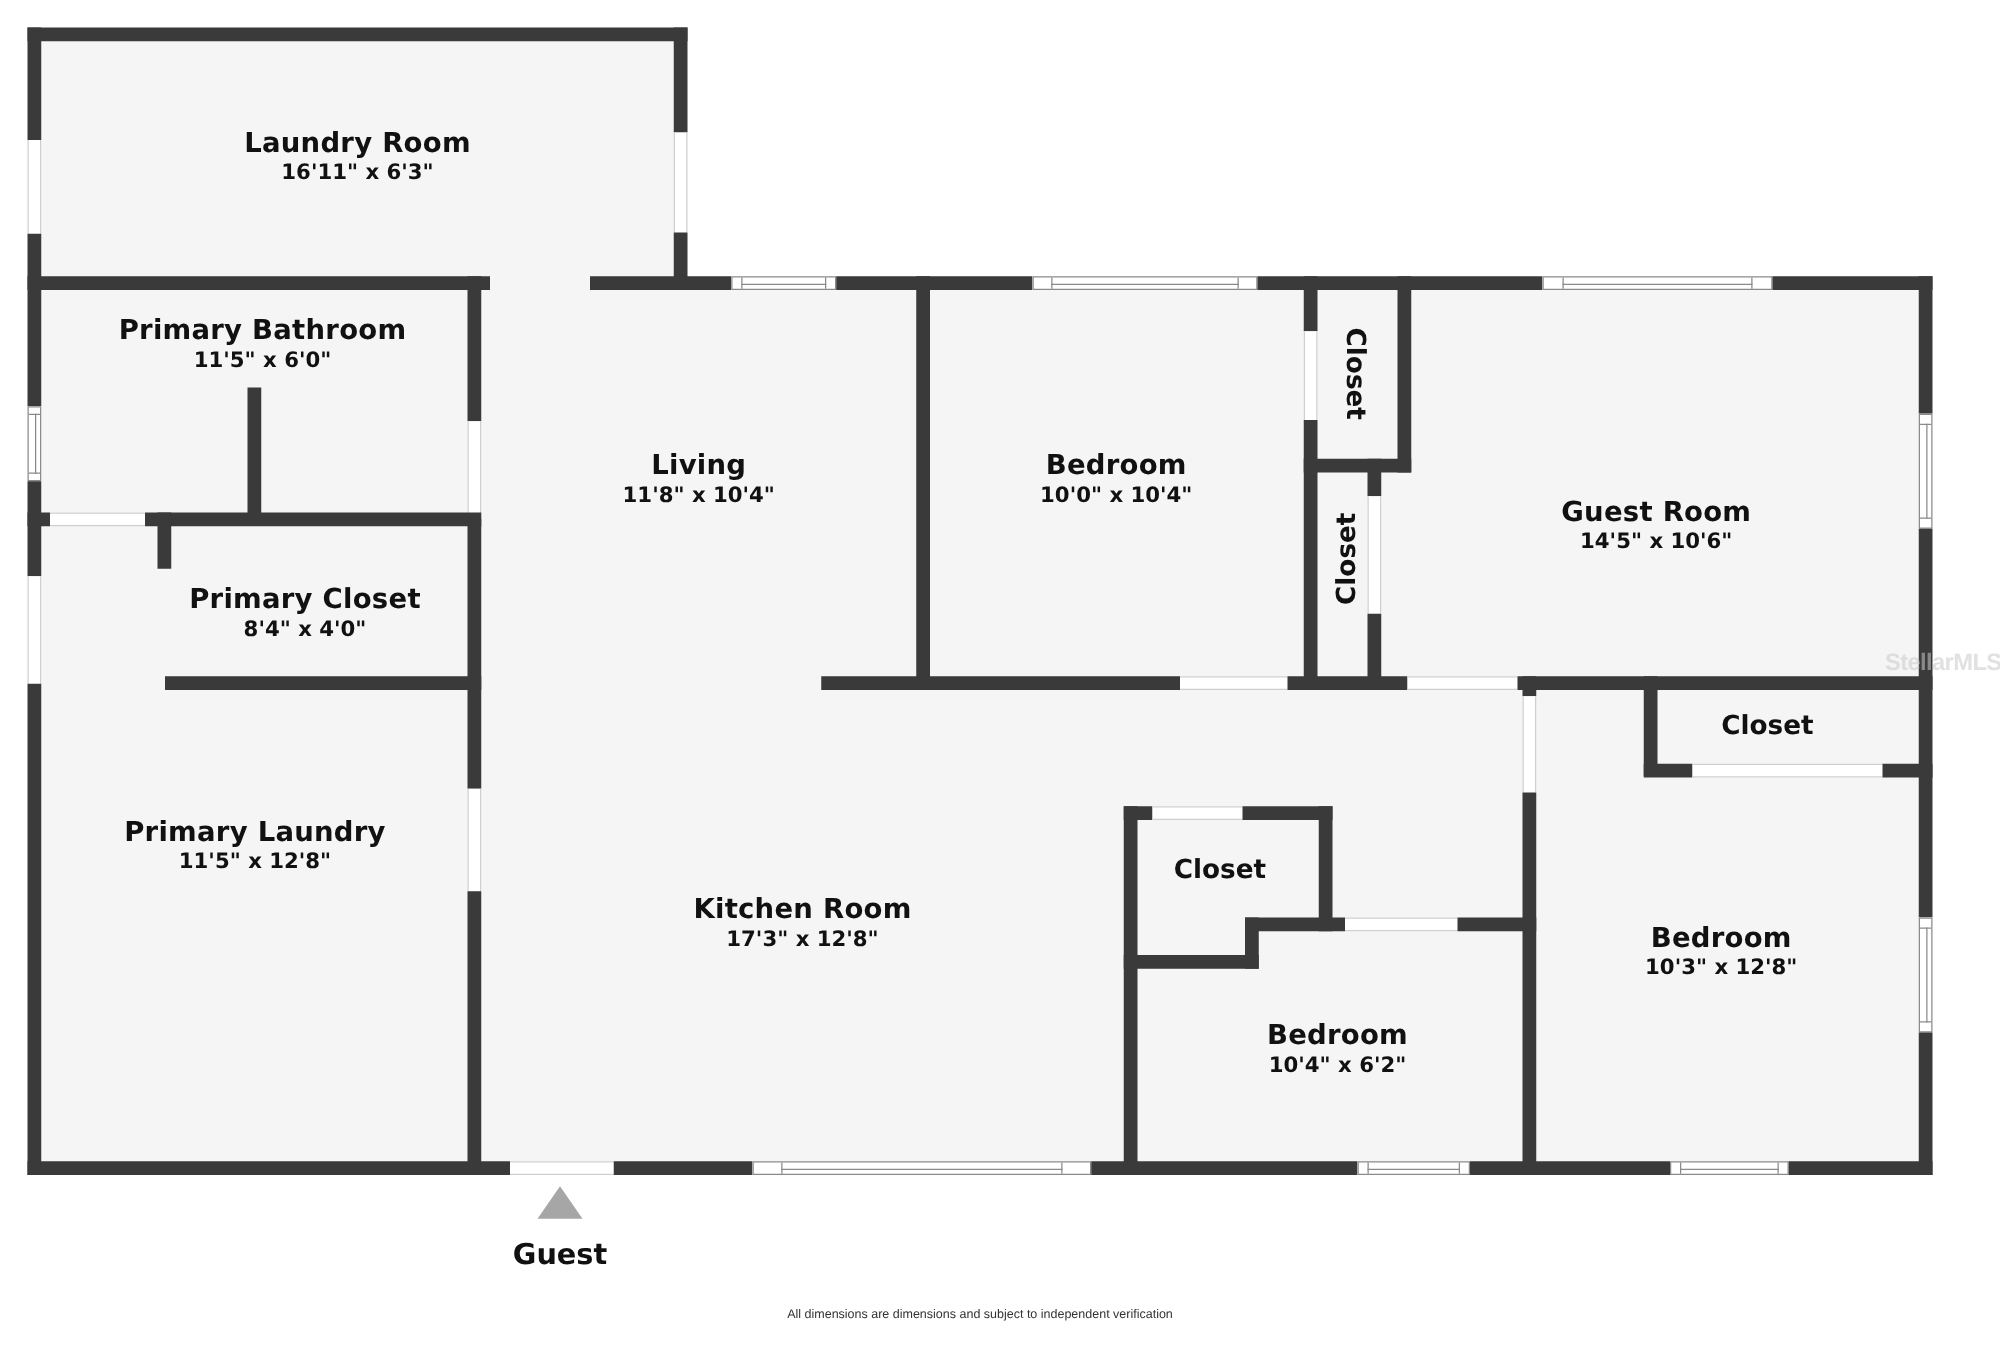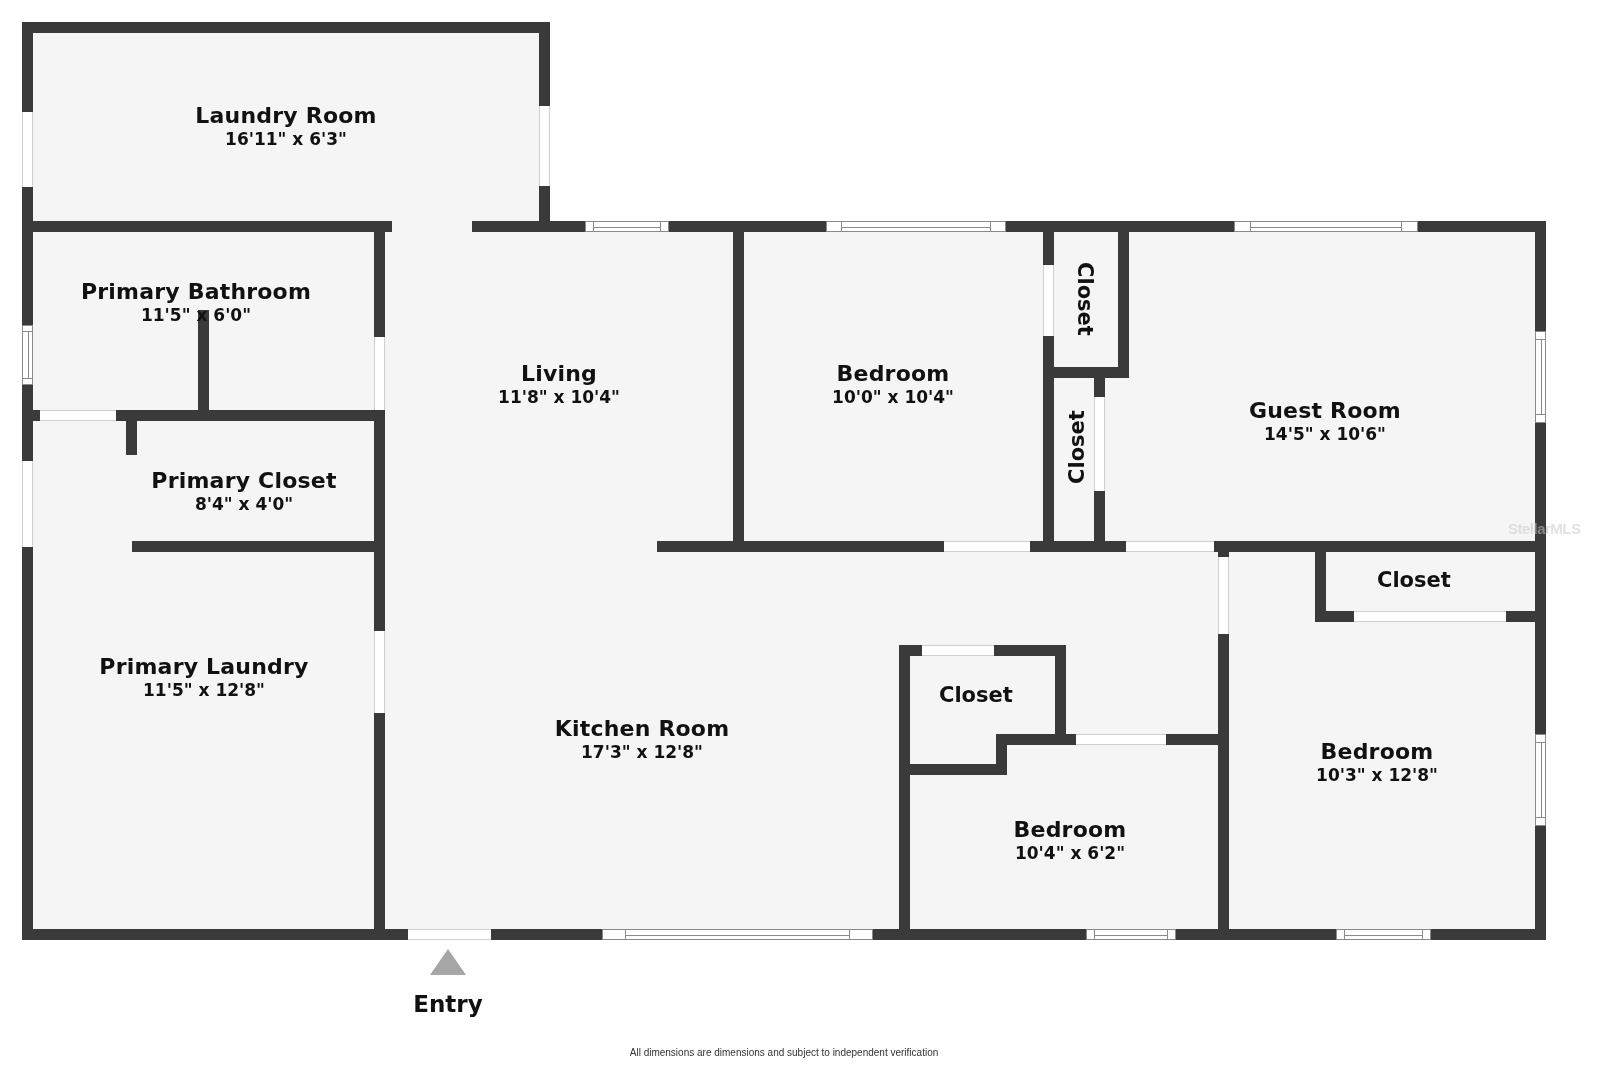--- a/index.html
+++ b/index.html
@@ -120,21 +120,21 @@
     transform: translate(-50%, -50%);
     font-size: 10px;
     color: #333333;
     font-family: "Liberation Sans", sans-serif;
     white-space: nowrap;
   }
   .watermark {
     position: absolute;
     left: 1508px;
     top: 520px;
-    font-size: 15px;
+    font-size: 19px;
     font-weight: bold;
     color: rgba(200,200,200,0.55);
     font-family: "Liberation Sans", sans-serif;
     letter-spacing: -0.5px;
   }
 </style>
 </head>
 <body>
 
 <div class="floor" style="left:27px;top:27px;width:518px;height:200px;"></div>
@@ -229,21 +229,21 @@
 <div class="wall" style="left:899px;top:764px;width:108px;height:11px;"></div>
 <div class="wall" style="left:996px;top:734px;width:11px;height:41px;"></div>
 <div class="wall" style="left:996px;top:734px;width:80px;height:11px;"></div>
 <div class="opening h" style="left:1076px;top:734px;width:90px;height:11px;"></div>
 <div class="wall" style="left:1166px;top:734px;width:63px;height:11px;"></div>
 
 <div class="room-label" style="left:286px;top:126px;">
   <span class="room-name">Laundry Room</span>
   <span class="room-dim">16'11" x 6'3"</span>
 </div>
-<div class="room-label" style="left:196px;top:276px;margin-top:26px;">
+<div class="room-label" style="left:210px;top:276px;">
   <span class="room-name">Primary Bathroom</span>
   <span class="room-dim">11'5" x 6'0"</span>
 </div>
 <div class="room-label" style="left:244px;top:491px;">
   <span class="room-name">Primary Closet</span>
   <span class="room-dim">8'4" x 4'0"</span>
 </div>
 <div class="room-label" style="left:204px;top:677px;">
   <span class="room-name">Primary Laundry</span>
   <span class="room-dim">11'5" x 12'8"</span>
@@ -272,16 +272,16 @@
   <span class="room-name">Bedroom</span>
   <span class="room-dim">10'3" x 12'8"</span>
 </div>
 
 <div class="vertical-label" style="left:1048px;top:287px;transform:rotate(90deg);">Closet</div>
 <div class="vertical-label" style="left:1040px;top:435px;transform:rotate(-90deg);">Closet</div>
 <div class="vertical-label" style="left:1377px;top:568px;">Closet</div>
 <div class="vertical-label" style="left:939px;top:683px;">Closet</div>
 
 <div class="entry-arrow"></div>
-<div class="entry-label">Entry</div>
+<div class="entry-label">Guest</div>
 
 <div class="disclaimer">All dimensions are dimensions and subject to independent verification</div>
 <div class="watermark">StellarMLS</div>
 
 </body></html>

